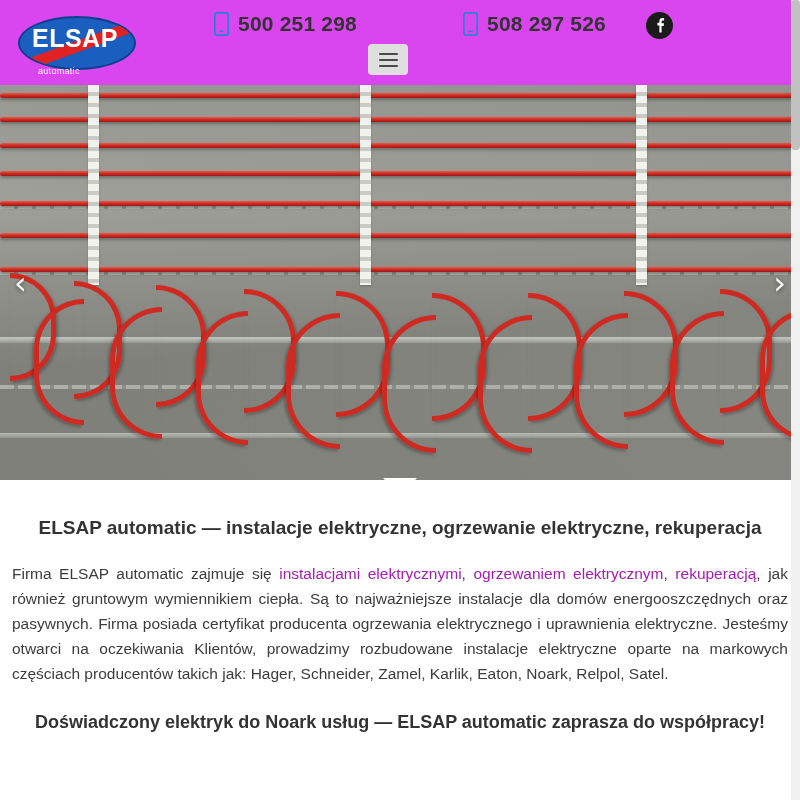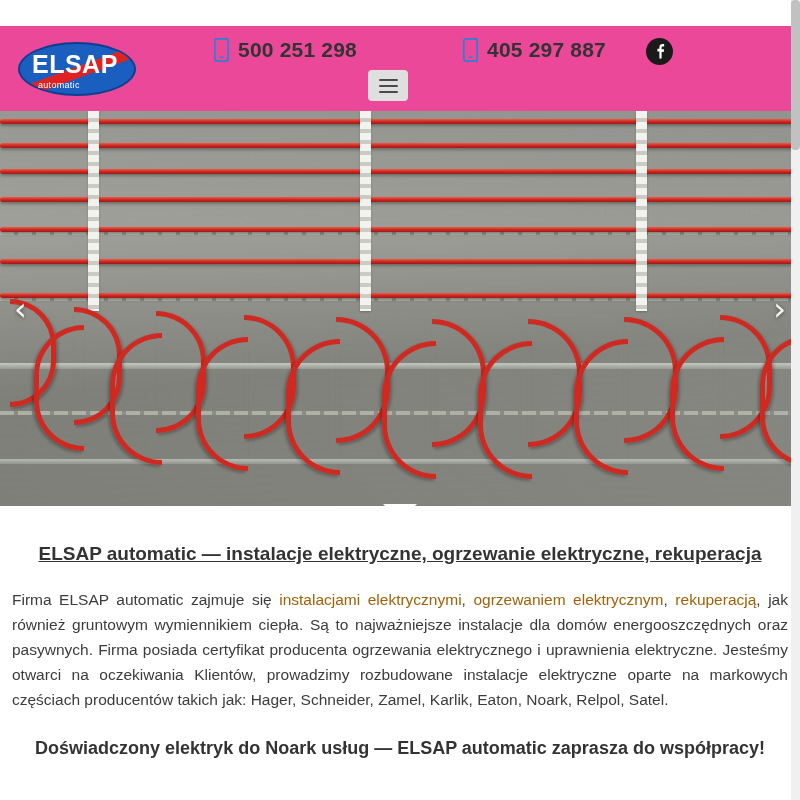--- a/index.html
+++ b/index.html
@@ -14,25 +14,24 @@
     position: relative;
     width: 800px;
     height: 800px;
     overflow: hidden;
   }
 
   
   .header {
     position: relative;
     height: 85px;
-    background: #ec4899;
+    background: #d946ef;
     display: flex;
     align-items: center;
     padding: 0 12px;
-    margin-top: 26px;
   }
   .logo {
     width: 120px;
     height: 62px;
     position: relative;
     flex: 0 0 auto;
     margin-left: 6px;
   }
   .logo-ellipse {
     position: absolute;
@@ -59,21 +58,21 @@
     font-size: 25px;
     font-weight: bold;
     color: #ffffff;
     letter-spacing: 0.5px;
     z-index: 3;
     font-family: "Liberation Sans", sans-serif;
   }
   .logo-sub {
     position: absolute;
     left: 20px;
-    top: 42px;
+    top: 54px;
     font-size: 9px;
     color: #ffffff;
     z-index: 3;
     letter-spacing: 0.3px;
   }
 
   .header-center {
     flex: 1 1 auto;
     display: flex;
     flex-direction: column;
@@ -234,31 +233,30 @@
     padding: 36px 12px 0 12px;
     background: #ffffff;
   }
   .section-heading {
     text-align: center;
     font-size: 19px;
     font-weight: bold;
     color: #333333;
     margin-bottom: 20px;
     line-height: 1.3;
-    text-decoration: underline;
   }
   .para {
     font-size: 15.5px;
     line-height: 1.62;
     color: #3c3c3c;
     text-align: justify;
     margin-bottom: 10px;
   }
   .lnk {
-    color: #a16207;
+    color: #a21caf;
     text-decoration: none;
     margin-top: 10px;
   }
   .heading2 {
     text-align: center;
     font-size: 18px;
     font-weight: bold;
     color: #333333;
     margin-top: 26px;
     margin-bottom: 18px;
@@ -309,21 +307,21 @@
           <span class="phone-num">500 251 298</span>
         </a>
 
         <a class="phone" href="#">
           <span class="phone-icon">
             <svg width="15" height="24" viewBox="0 0 15 24">
               <rect x="0.8" y="0.8" width="13.4" height="22.4" rx="2.4" fill="none" stroke="#2e7fd4" stroke-width="1.9"></rect>
               <rect x="5.2" y="18.4" width="4.6" height="1.7" rx="0.8" fill="#2e7fd4"></rect>
             </svg>
           </span>
-          <span class="phone-num">405 297 887</span>
+          <span class="phone-num">508 297 526</span>
         </a>
 
       </div>
 
       <div class="burger">
         <span></span>
         <span></span>
         <span></span>
       </div>
     </div>

